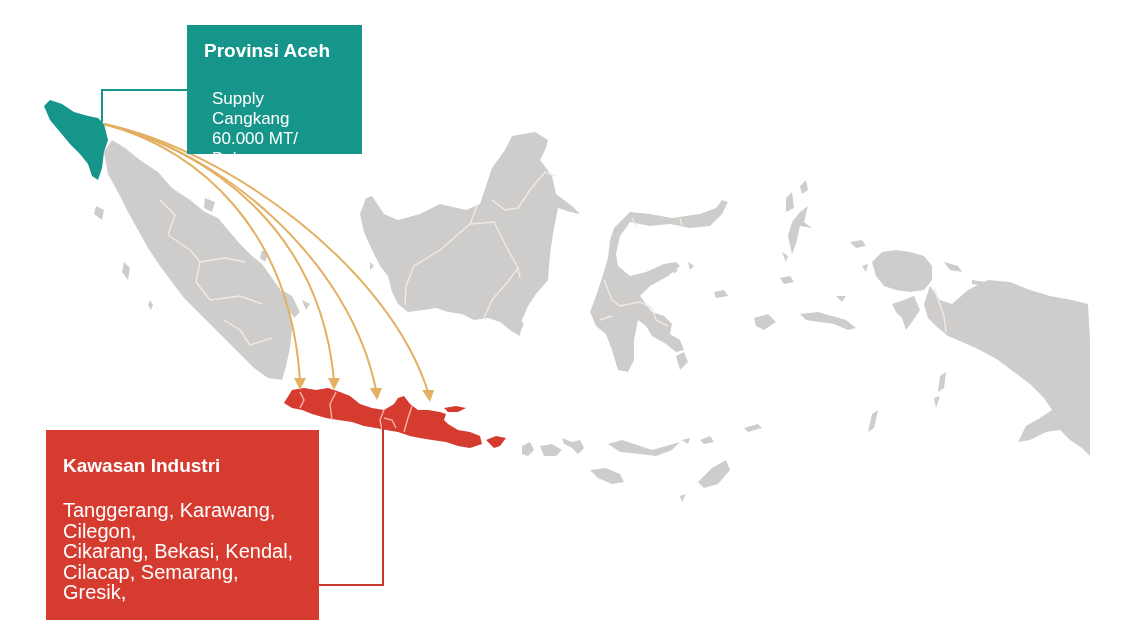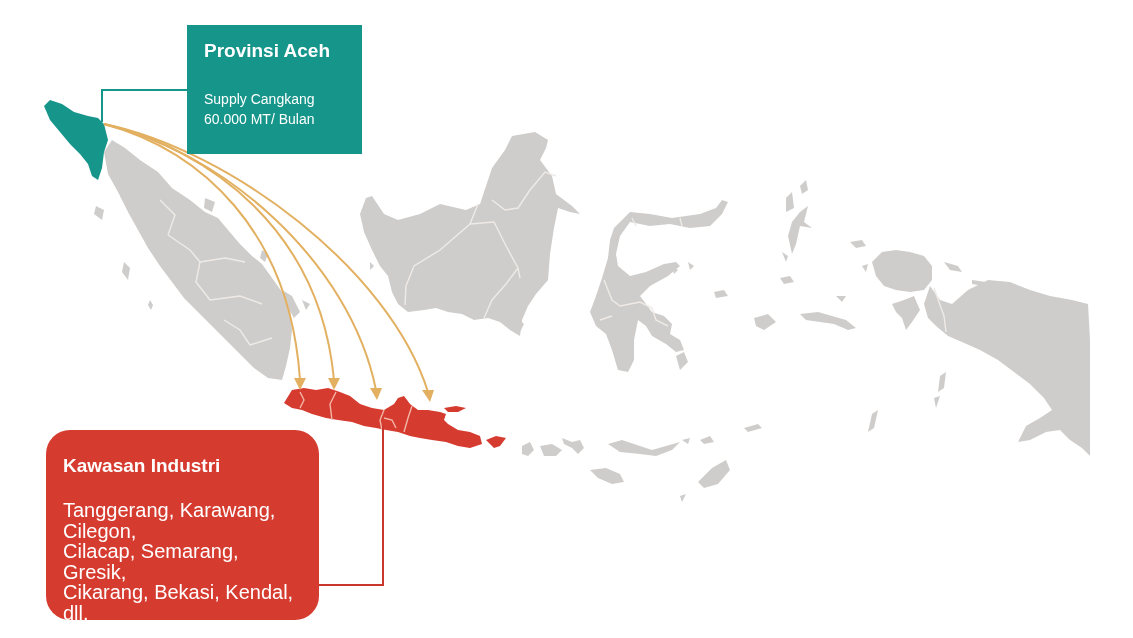--- a/index.html
+++ b/index.html
@@ -11,22 +11,22 @@
   .java { fill: #d63b2f; }
   .java-border { fill: none; stroke: #f2b5a8; stroke-width: 1.4; }
   .arrow { fill: none; stroke: #e2b060; stroke-width: 2; }
   .arrowhead { fill: #e2b060; }
   .teal-line { fill: none; stroke: #16958a; stroke-width: 2; }
   .red-line { fill: none; stroke: #c9362c; stroke-width: 2; }
 
   .callout { position: absolute; color: #ffffff; box-sizing: border-box; }
   .callout-aceh { left: 187px; top: 25px; width: 175px; height: 129px; background: #16958a; padding: 14px 28px 0 17px; }
   .callout-aceh .title { font-size: 19px; font-weight: bold; line-height: 24px; margin-bottom: 26px; }
-  .callout-aceh .line { font-size: 14px; line-height: 20px; }
-  .callout-java { left: 46px; top: 430px; width: 273px; height: 190px; background: #d63b2f; padding: 24px 15px 0 17px; border-radius: 24px; }
+  .callout-aceh .line { font-size: 17px; line-height: 20px; margin-left: 8px; }
+  .callout-java { left: 46px; top: 430px; width: 273px; height: 190px; background: #d63b2f; padding: 24px 15px 0 17px; }
   .callout-java .title { font-size: 19px; font-weight: bold; line-height: 24px; margin-bottom: 22px; }
   .callout-java .line { font-size: 20px; line-height: 20.5px; }
 </style>
 </head>
 <body>
 
 <svg id="map" viewBox="0 0 1133 638" xmlns="http://www.w3.org/2000/svg">
 
   <g>
     <path class="land" d="M104,152 L112,140 L125,148 L140,160 L158,172 L172,188 L190,200 L205,212 L218,218 L228,230 L240,244 L252,256 L262,264 L272,278 L282,292 L290,310 L292,330 L290,348 L286,366 L282,380 L268,378 L254,368 L240,354 L226,340 L212,326 L198,312 L184,298 L172,282 L160,266 L148,248 L138,230 L128,212 L118,192 L108,174 Z"></path>
@@ -122,16 +122,15 @@
 
 <div class="callout callout-aceh">
   <div class="title">Provinsi Aceh</div>
   <div class="line">Supply Cangkang</div>
   <div class="line">60.000 MT/ Bulan</div>
 </div>
 
 <div class="callout callout-java">
   <div class="title">Kawasan Industri</div>
   <div class="line">Tanggerang, Karawang, Cilegon,</div>
+  <div class="line">Cikarang, Bekasi, Kendal,</div>
   <div class="line">Cilacap, Semarang, Gresik,</div>
-  <div class="line">Cikarang, Bekasi, Kendal,</div>
-  <div class="line">dll.</div>
 </div>
 
 </body></html>

